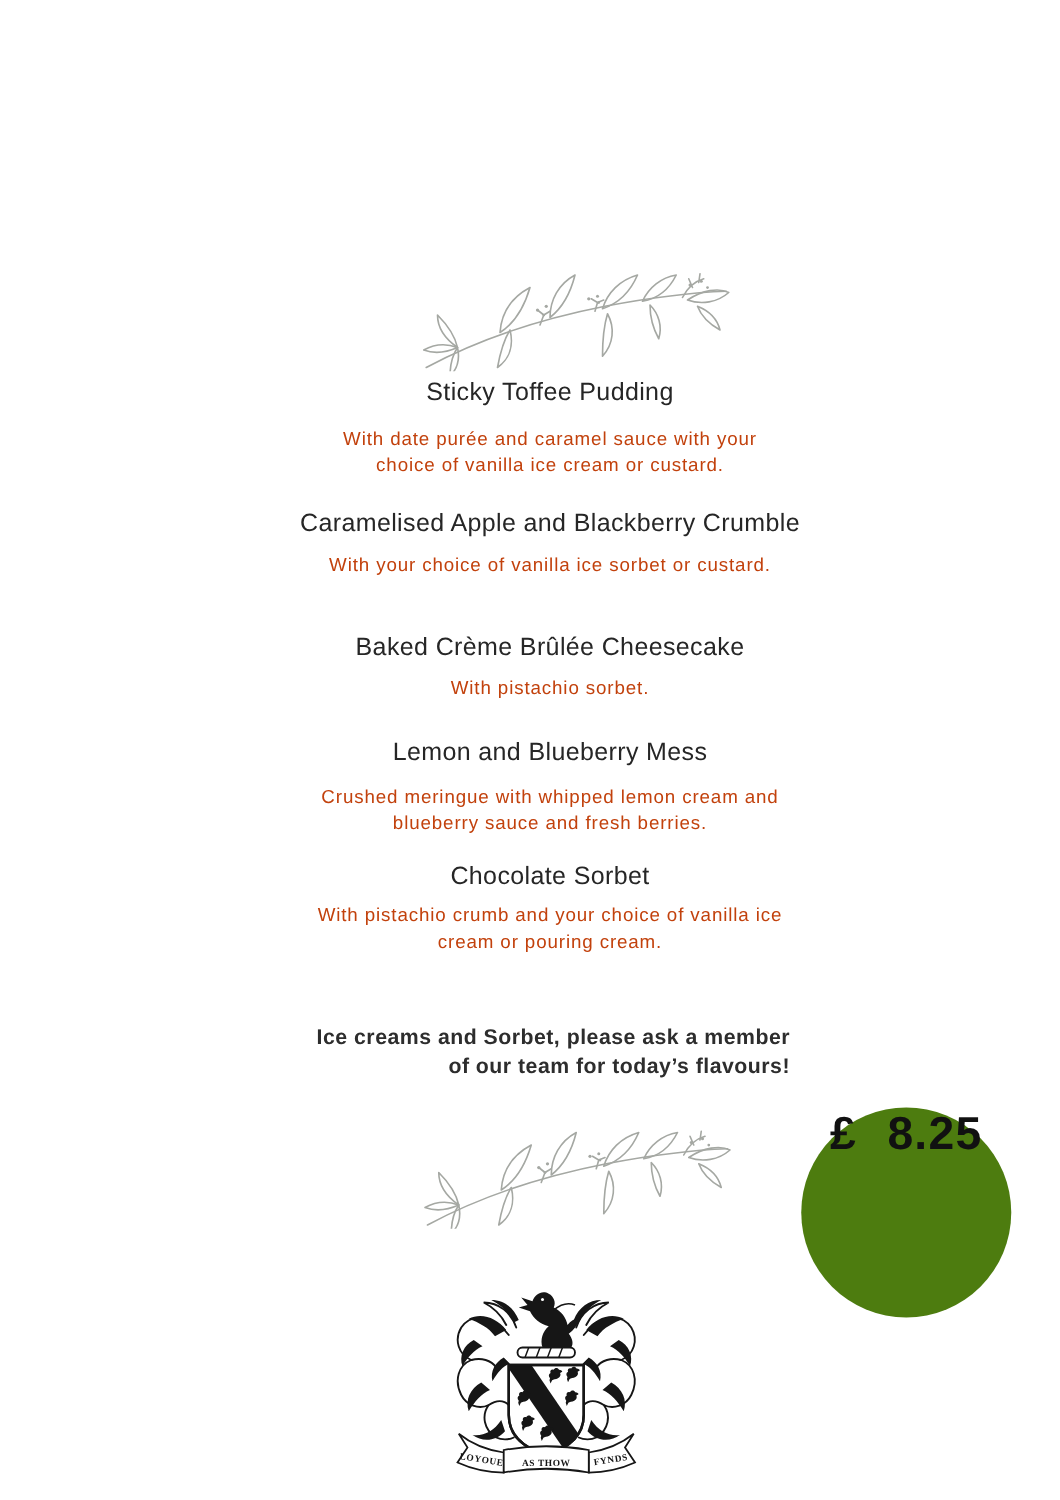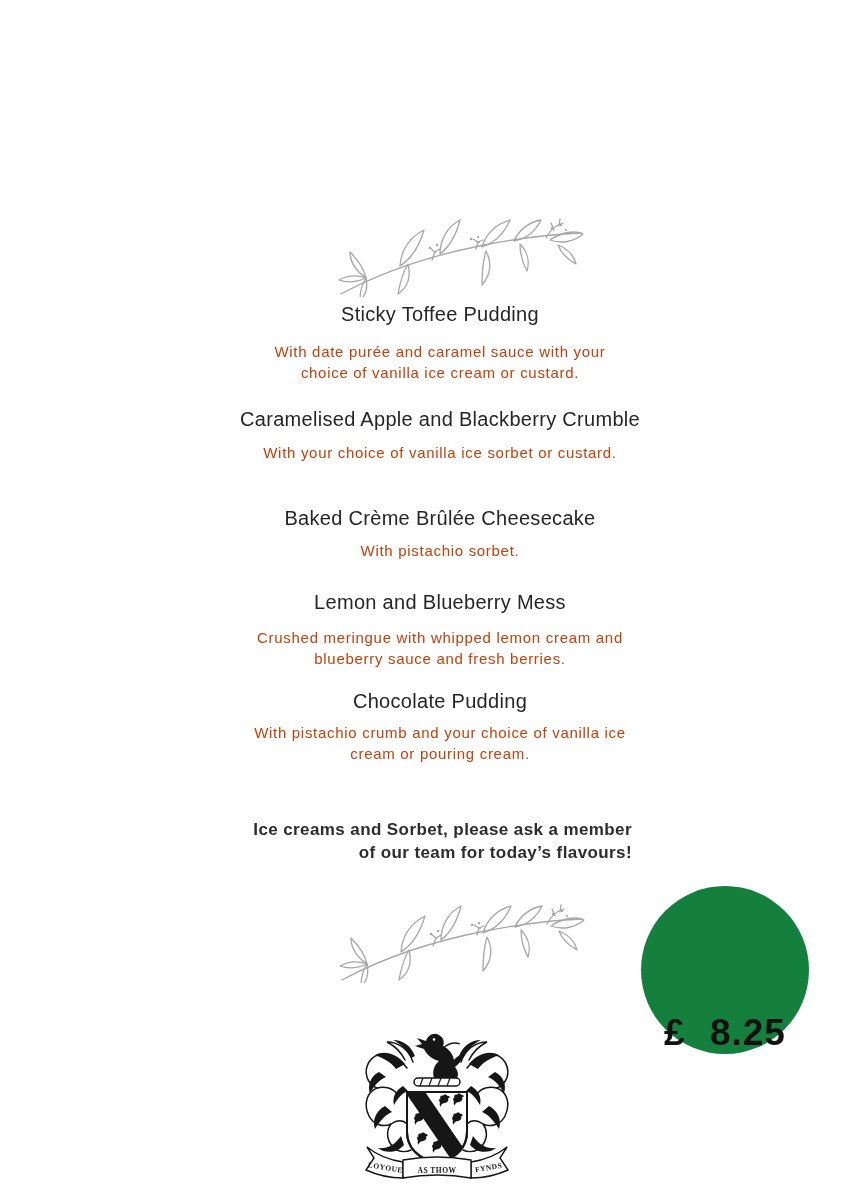--- a/index.html
+++ b/index.html
@@ -23,21 +23,21 @@
   .n4{top:591px}.d4{top:627px}.d4 .inner{max-width:376px}
   .n5{top:690px}.d5{top:722px}.d5 .inner{max-width:378px}
   .note{top:818px;font-size:17px;font-weight:700;letter-spacing:.4px;
         line-height:23px;color:#2d2d2d;text-align:right;}
   .note .inner{max-width:384px;margin:0 auto;}
   .branch{position:absolute;width:248px;height:86px;}
   .branch-top{left:336px;top:211px;}
   .branch-bottom{left:337px;top:897px;}
   .price-circle{
     position:absolute;left:641px;top:886px;width:168px;height:168px;
-    border-radius:50%;background:#15803d;display:flex;align-items:flex-end;
+    border-radius:50%;background:#4d7c0f;display:flex;align-items:flex-start;
     justify-content:center;
   }
   .price-circle span{
     font-size:37px;font-weight:600;letter-spacing:1px;word-spacing:13px;
     color:#111111;
   }
   .crest{position:absolute;left:360px;top:1028px;width:154px;height:158px;}
   .crest text{
     font-family:"Liberation Serif",serif;font-size:7.5px;font-weight:bold;
     letter-spacing:.5px;fill:#161616;
@@ -115,21 +115,21 @@
     <div class="block item-name n4">
       <h2>Lemon and Blueberry Mess</h2>
     </div>
     <div class="block item-desc d4">
       <p class="inner">Crushed meringue with whipped lemon cream and blueberry sauce and fresh berries.</p>
     </div>
   </section>
 
   <section>
     <div class="block item-name n5">
-      <h2>Chocolate Pudding</h2>
+      <h2>Chocolate Sorbet</h2>
     </div>
     <div class="block item-desc d5">
       <p class="inner">With pistachio crumb and your choice of vanilla ice cream or pouring cream.</p>
     </div>
   </section>
 
   <div class="block note">
     <p class="inner">Ice creams and Sorbet, please ask a member of our team for today’s flavours!</p>
   </div>
 

